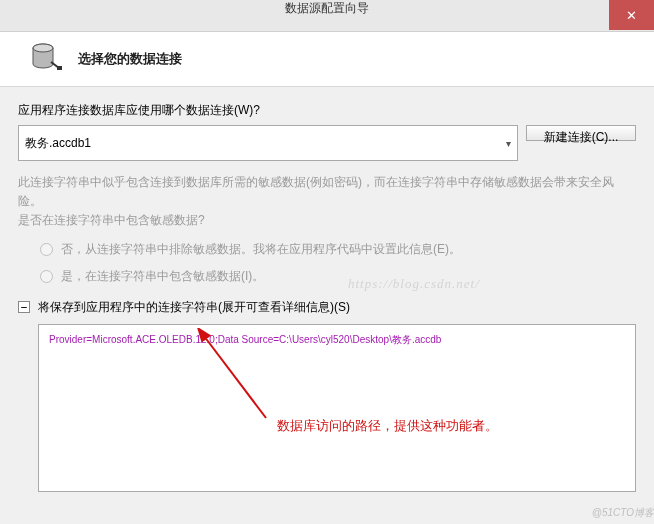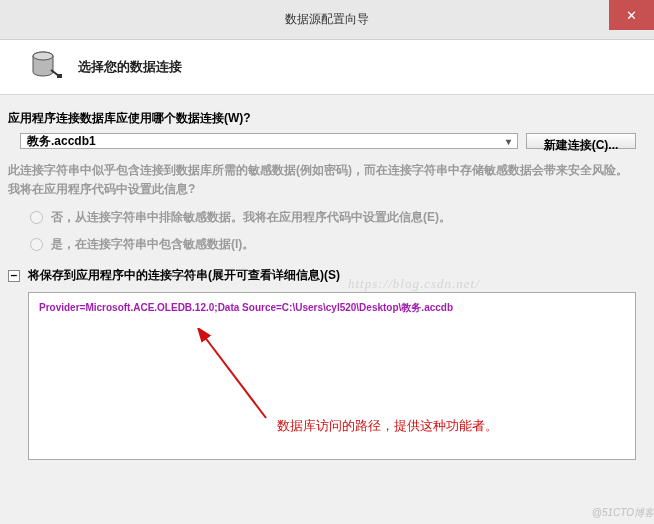--- a/index.html
+++ b/index.html
@@ -1,32 +1,32 @@
 <!DOCTYPE html>
 <html><head>
 <meta charset="utf-8">
 <style>
 * { margin: 0; padding: 0; box-sizing: border-box; font-family: "Microsoft YaHei", "Segoe UI", Tahoma, sans-serif; }
 body { width: 654px; height: 524px; background: #f0f0f0; overflow: hidden; position: relative; }
 
-.titlebar { height: 40px; background: #e8e8e8; display: flex; align-items: center; position: relative; border-bottom: 1px solid #d0d0d0; }
+.titlebar { height: 32px; background: #e8e8e8; display: flex; align-items: flex-start; position: relative; border-bottom: 1px solid #d0d0d0; }
 .titlebar-title { width: 100%; text-align: center; font-size: 12px; color: #333; }
 .titlebar-buttons { position: absolute; right: 0; top: 0; display: flex; }
 .titlebar-btn { width: 30px; height: 30px; display: flex; align-items: center; justify-content: center; font-size: 13px; color: #333; }
 .titlebar-btn.close { background: #c75050; color: #fff; width: 45px; }
 
 .header { height: 55px; background: #fff; border-bottom: 1px solid #d8d8d8; display: flex; align-items: center; padding: 0 29px; }
 .db-icon { margin-right: 15px; }
 .header-title { font-size: 13px; font-weight: bold; color: #222; }
 
-.content { padding: 15px 18px 10px 8px; font-weight: bold; }
+.content { padding: 15px 18px 10px 18px; }
 .prompt { font-size: 12px; color: #000; margin-bottom: 6px; }
 
 .conn-row { display: flex; gap: 8px; margin-bottom: 12px; }
-.conn-select { flex: 1; height: 16px; border: 1px solid #a9a9a9; background: #fff; font-size: 12px; padding: 0 6px; display: flex; align-items: center; justify-content: space-between; margin-left: 12px; }
+.conn-select { flex: 1; height: 36px; border: 1px solid #a9a9a9; background: #fff; font-size: 12px; padding: 0 6px; display: flex; align-items: center; justify-content: space-between; }
 .conn-select .chev { font-size: 10px; color: #555; }
 .new-conn-btn { width: 110px; height: 16px; border: 1px solid #a9a9a9; background: linear-gradient(#fdfdfd,#e8e8e8); font-size: 12px; text-align: center; line-height: 22px; cursor: pointer; }
 
 .gray-text { font-size: 12px; color: #9a9a9a; line-height: 1.6; margin-bottom: 10px; }
 
 .radio-group { padding-left: 22px; margin-bottom: 14px; }
 .radio-row { display: flex; align-items: center; font-size: 12px; color: #9a9a9a; margin-bottom: 10px; }
 .radio-circle { width: 13px; height: 13px; border: 1px solid #c0c0c0; border-radius: 50%; background: #f4f4f4; margin-right: 8px; }
 
 .expander-row { display: flex; align-items: center; font-size: 12px; color: #000; margin-bottom: 8px; }
@@ -71,21 +71,21 @@
   <div class="conn-row">
     <div class="conn-select">
       <span>教务.accdb1</span>
       <span class="chev">▾</span>
     </div>
     <div class="new-conn-btn">新建连接(C)...</div>
   </div>
 
   <div class="gray-text">
     <span>此连接字符串中似乎包含连接到数据库所需的敏感数据(例如密码)，而在连接字符串中存储敏感数据会带来安全风险。</span><br>
-    <span>我将在应用程序代码中设置此信息?</span>
+    <span>是否在连接字符串中包含敏感数据?</span>
   </div>
 
   <div class="radio-group">
     <div class="radio-row">
       <span class="radio-circle"></span>
       <span>否，从连接字符串中排除敏感数据。我将在应用程序代码中设置此信息(E)。</span>
     </div>
     <div class="radio-row">
       <span class="radio-circle"></span>
       <span>是，在连接字符串中包含敏感数据(I)。</span>

